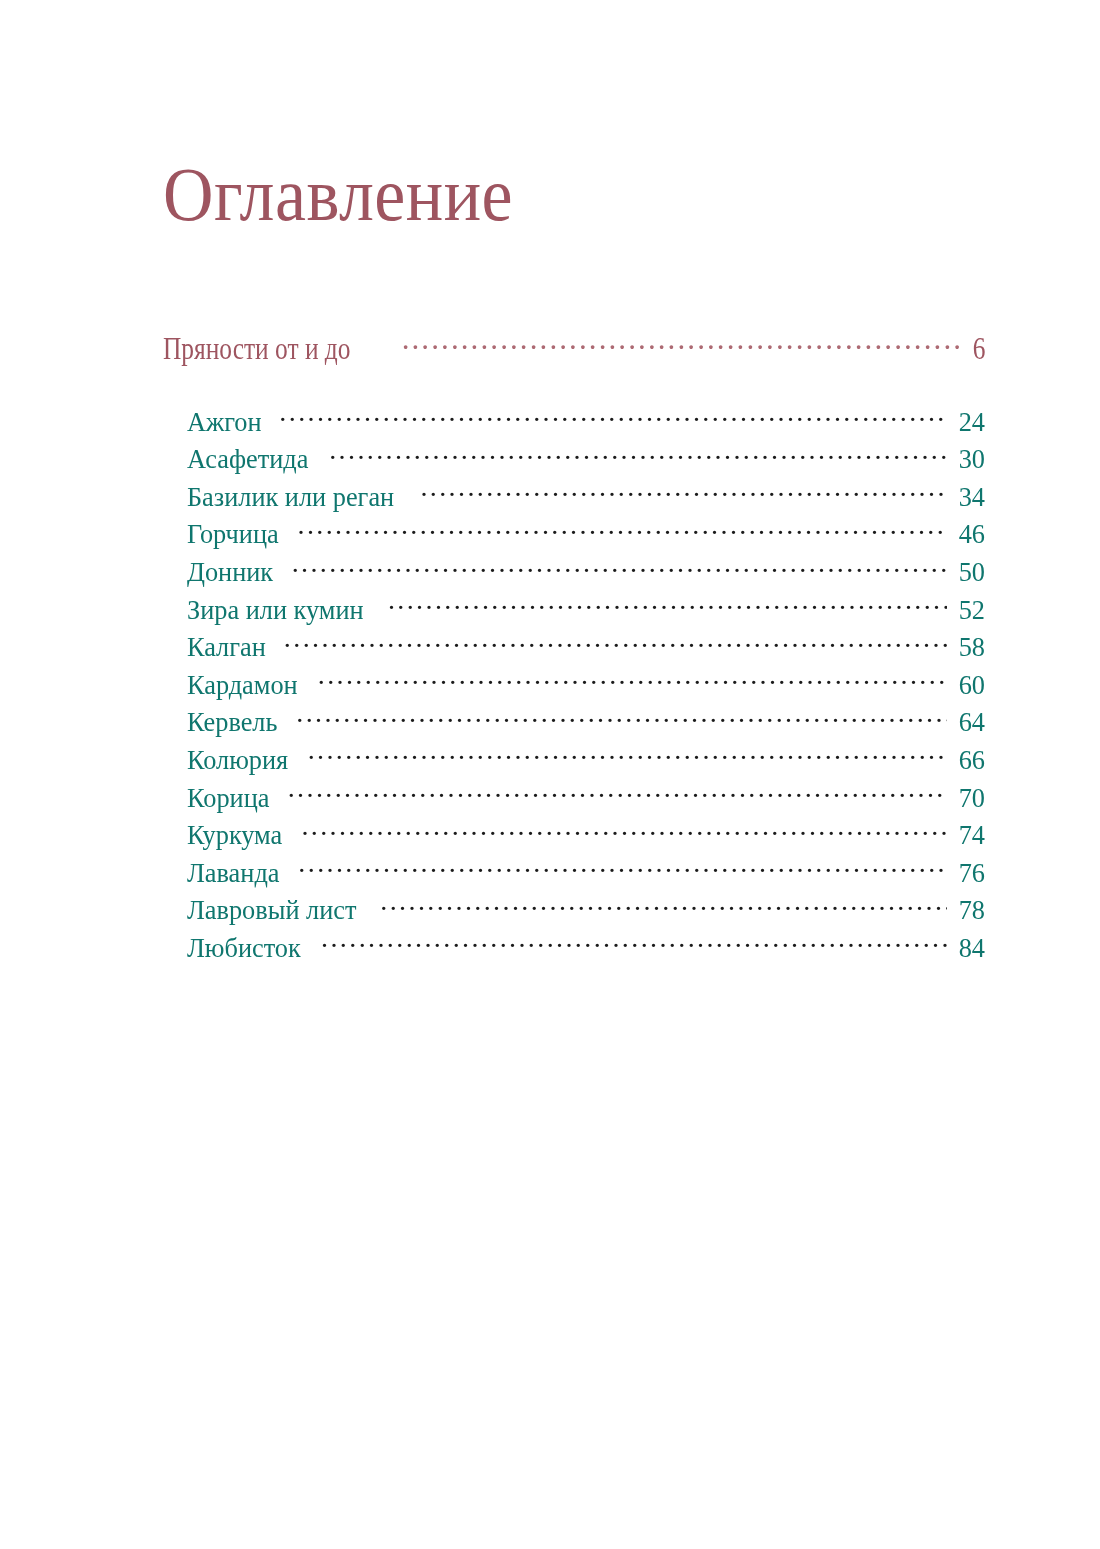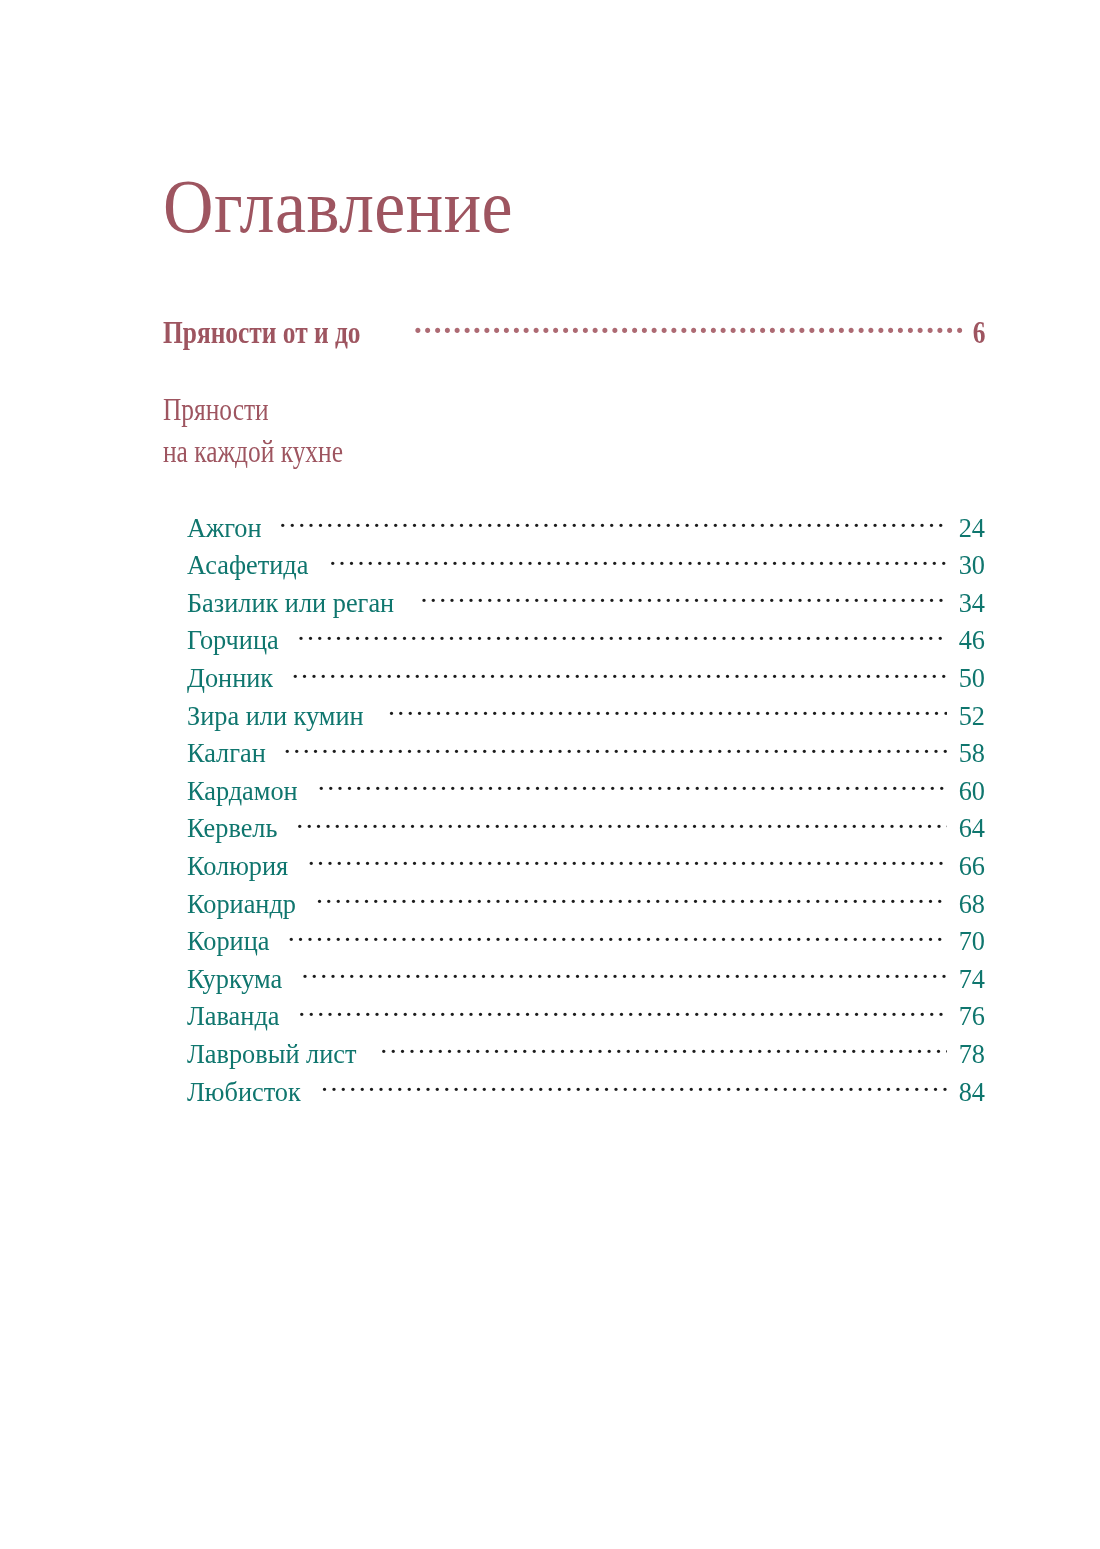--- a/index.html
+++ b/index.html
@@ -16,48 +16,47 @@
     background: #ffffff;
     margin: 0 auto;
     overflow: hidden;
     font-family: "Liberation Serif", "DejaVu Serif", serif;
     -webkit-font-smoothing: antialiased;
   }
 
   .content {
     position: absolute;
     left: 163px;
-    top: 16px;
+    top: 4px;
     width: 822px;
   }
 
   
   .toc-title {
     color: #9e5560;
     font-size: 76px;
     line-height: 1;
     font-weight: 400;
     letter-spacing: 0.5px;
     margin: 0;
     padding-top: 152px;
     white-space: nowrap;
     transform: scaleX(0.92);
     transform-origin: left top;
   }
 
   
   .section-lead {
-    margin-top: 68px;
+    margin-top: 96px;
     display: flex;
     align-items: baseline;
     color: #9e5560;
     font-size: 31px;
     line-height: 1.15;
     white-space: nowrap;
-    font-weight: bold;
   }
   .section-lead .s-label {
     transform: scaleX(0.82);
     transform-origin: left bottom;
     display: inline-block;
   }
   .section-lead .s-dots {
     flex: 1 1 auto;
     position: relative;
     height: 1em;
@@ -149,24 +148,20 @@
   <div class="content">
 
     <h1 class="toc-title">Оглавление</h1>
 
     <div class="section-lead">
       <span class="s-label">Пряности от и до</span>
       <span class="s-dots"></span>
       <span class="s-page">6</span>
     </div>
 
-    <div class="section-block">
-      <span class="sb-line">Пряности</span>
-      <span class="sb-line">на каждой кухне</span>
-    </div>
 
     <ul class="entries" id="entry-list">
         <li class="entry">
           <span class="e-label">Ажгон</span>
           <span class="e-dots"></span>
           <span class="e-page">24</span>
         </li>
         <li class="entry">
           <span class="e-label">Асафетида</span>
           <span class="e-dots"></span>
@@ -204,25 +199,20 @@
         </li>
         <li class="entry">
           <span class="e-label">Кервель</span>
           <span class="e-dots"></span>
           <span class="e-page">64</span>
         </li>
         <li class="entry">
           <span class="e-label">Колюрия</span>
           <span class="e-dots"></span>
           <span class="e-page">66</span>
-        </li>
-        <li class="entry">
-          <span class="e-label">Кориандр</span>
-          <span class="e-dots"></span>
-          <span class="e-page">68</span>
         </li>
         <li class="entry">
           <span class="e-label">Корица</span>
           <span class="e-dots"></span>
           <span class="e-page">70</span>
         </li>
         <li class="entry">
           <span class="e-label">Куркума</span>
           <span class="e-dots"></span>
           <span class="e-page">74</span>

